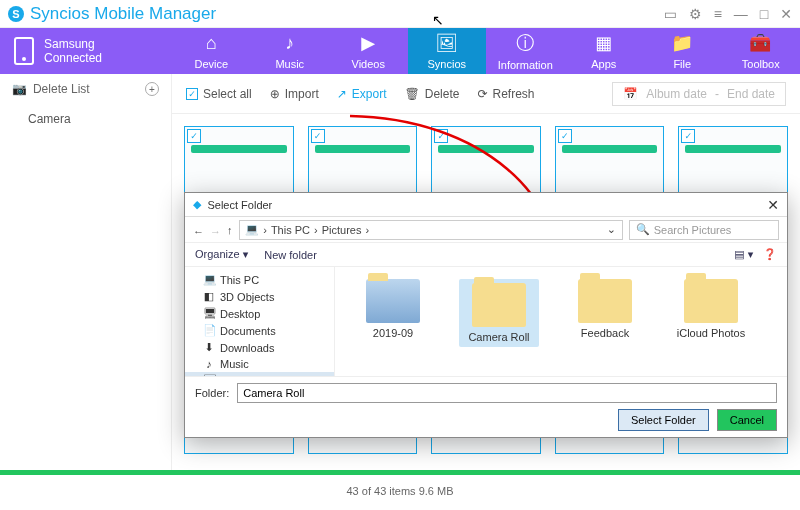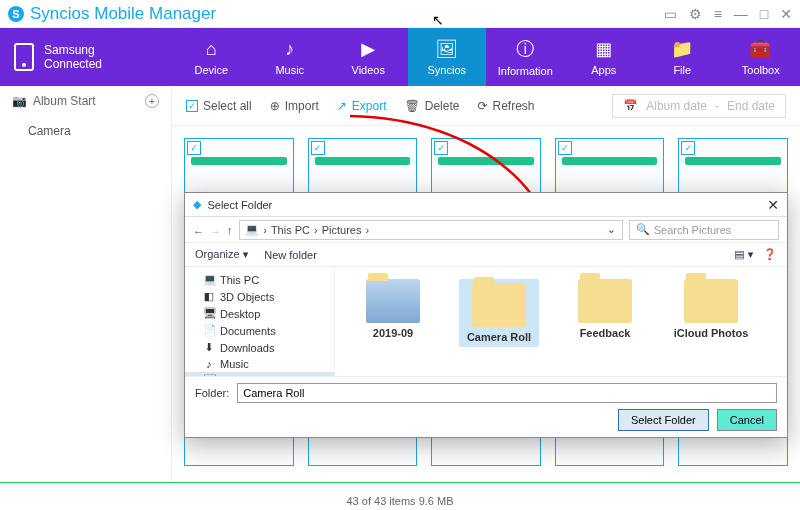--- a/index.html
+++ b/index.html
@@ -5,21 +5,21 @@
 * { box-sizing: border-box; margin: 0; padding: 0; font-family: "Segoe UI", Arial, sans-serif; }
 body { width: 800px; height: 510px; background: #fff; overflow: hidden; position: relative; font-size: 12px; color: #333; }
 
 .titlebar { height: 28px; display: flex; align-items: center; padding: 0 8px; background: #fff; border-bottom: 1px solid #eee; }
 .titlebar .logo { width: 16px; height: 16px; border-radius: 50%; background: #19a9ea; display: flex; align-items: center; justify-content: center; color: #fff; font-weight: bold; font-size: 11px; margin-right: 6px; }
 .titlebar .title { color: #19a9ea; font-size: 17px; }
 .titlebar .spacer { flex: 1; }
 .titlebar .winctl { display: flex; gap: 12px; color: #888; font-size: 14px; }
 .titlebar .winctl span { cursor: pointer; }
 
-.navbar { height: 58px; background: #6d28d9; display: flex; align-items: stretch; color: #fff; }
+.navbar { height: 46px; background: #8b5cf6; display: flex; align-items: stretch; color: #fff; }
 .device { width: 172px; display: flex; align-items: center; padding: 0 14px; gap: 10px; }
 .device .phone-icon { width: 20px; height: 28px; border: 2px solid #fff; border-radius: 3px; position: relative; }
 .device .phone-icon::after { content:""; position:absolute; bottom:2px; left:50%; transform:translateX(-50%); width:4px; height:4px; border-radius:50%; background:#fff; }
 .device .dev-text .brand { font-size: 12px; }
 .device .dev-text .status { font-size: 12px; font-weight: normal; }
 .nav-items { flex: 1; display: flex; }
 .nav-item { flex: 1; display: flex; flex-direction: column; align-items: center; justify-content: center; gap: 4px; cursor: pointer; font-size: 11px; }
 .nav-item.active { background: #0f91d1; }
 .nav-item .nicon { font-size: 18px; }
 
@@ -36,49 +36,49 @@
 .toolbar .tb.export { color: #19a9ea; }
 .toolbar .spacer2 { flex: 1; }
 .date-range { border: 1px solid #ddd; padding: 4px 10px; color: #bbb; display: flex; gap: 8px; align-items: center; }
 .chk { width: 12px; height: 12px; border: 1px solid #19a9ea; display: inline-flex; align-items: center; justify-content: center; color: #19a9ea; font-size: 9px; }
 
 .grid { flex: 1; padding: 12px; display: grid; grid-template-columns: repeat(5, 1fr); grid-auto-rows: 100px; gap: 14px; overflow: hidden; position: relative; }
 .thumb { border: 1px solid #19a9ea; background: #fafcfd; position: relative; }
 .thumb::before { content: "✓"; position: absolute; top: 2px; left: 2px; width: 12px; height: 12px; background: #fff; border: 1px solid #19a9ea; color: #19a9ea; font-size: 9px; display:flex; align-items:center; justify-content:center; }
 .thumb .bar { position:absolute; top:18px; left:6px; right:6px; height:8px; background:#1fc28b; border-radius:2px; }
 
-.statusbar { height: 36px; border-top: 1px solid #22c55e; display: flex; align-items: center; justify-content: center; font-size: 11px; color: #666; }
+.statusbar { height: 36px; border-top: 5px solid #22c55e; display: flex; align-items: center; justify-content: center; font-size: 11px; color: #666; }
 
 .cursor { position: absolute; top: 12px; left: 432px; font-size: 14px; color: #000; }
 
 
 .dialog { position: absolute; top: 192px; left: 184px; width: 604px; height: 246px; background: #fff; border: 1px solid #888; box-shadow: 0 6px 24px rgba(0,0,0,.3); display: flex; flex-direction: column; font-size: 11px; }
 .dlg-title { height: 24px; display: flex; align-items: center; padding: 0 8px; border-bottom: 1px solid #ddd; }
 .dlg-title .close { margin-left: auto; font-size: 14px; cursor: pointer; }
 .dlg-nav { height: 26px; display: flex; align-items: center; gap: 6px; padding: 0 8px; border-bottom: 1px solid #eee; color: #444; }
 .dlg-nav .crumb { flex: 1; border: 1px solid #ccc; height: 20px; display: flex; align-items: center; padding: 0 6px; gap: 4px; }
 .dlg-nav .search { width: 150px; border: 1px solid #ccc; height: 20px; display: flex; align-items: center; padding: 0 6px; color: #999; gap: 4px; }
 .dlg-tools { height: 24px; display: flex; align-items: center; gap: 16px; padding: 0 10px; border-bottom: 1px solid #eee; color: #335; }
 .dlg-tools .right { margin-left: auto; display: flex; gap: 10px; align-items: center; }
 .dlg-body { flex: 1; display: flex; min-height: 0; }
 .dlg-tree { width: 150px; border-right: 1px solid #eee; padding: 4px 0; overflow: hidden; }
 .tree-item { padding: 2px 6px 2px 18px; display: flex; align-items: center; gap: 5px; cursor: pointer; }
 .tree-item.sel { background: #d8e6f2; }
 .tree-item .ticon { width: 12px; text-align: center; }
 .dlg-folders { flex: 1; display: flex; align-items: flex-start; gap: 26px; padding: 12px 18px; }
-.folder { display: flex; flex-direction: column; align-items: center; gap: 4px; width: 80px; text-align: center; font-weight: bold; }
+.folder { display: flex; flex-direction: column; align-items: center; gap: 4px; width: 80px; text-align: center; }
 .folder .ficon { width: 54px; height: 44px; background: #f6dd8f; border-radius: 3px 3px 2px 2px; position: relative; }
 .folder .ficon::before { content:""; position:absolute; top:-6px; left:2px; width:20px; height:8px; background:#f6dd8f; border-radius:2px 2px 0 0; }
 .folder.sel { background: #cde6f7; padding: 4px; border-radius: 2px; }
 .folder.img .ficon { background: linear-gradient(#bcd6ee,#7fa9d4); }
 .dlg-bottom { padding: 6px 10px; border-top: 1px solid #eee; }
 .dlg-row { display: flex; align-items: center; gap: 8px; margin-bottom: 6px; }
 .dlg-row input { flex: 1; border: 1px solid #999; height: 20px; padding: 0 5px; font-size: 11px; }
 .dlg-actions { display: flex; gap: 8px; justify-content: flex-end; }
-.dlg-actions button { height: 22px; padding: 0 12px; border: 1px solid #888; background: #5eead4; cursor: pointer; font-size: 11px; }
+.dlg-actions button { height: 22px; padding: 0 12px; border: 1px solid #888; background: #22c55e; cursor: pointer; font-size: 11px; }
 .dlg-actions button.primary { border-color: #3b6ea5; background: #dce9f5; }
 
 
 .arrow-svg { position: absolute; top: 108px; left: 330px; pointer-events: none; }
 </style>
 </head>
 <body>
 
 <div class="titlebar">
   <div class="logo">S</div>
@@ -136,21 +136,21 @@
         <div>Toolbox</div>
       </div>
     </div>
 </div>
 
 <div class="body-row">
   <div class="sidebar">
     <div class="side-head">
       <span style="display:flex;align-items:center;gap:6px;">
           <span>📷</span>
-          <span>Album Start</span>
+          <span>Delete List</span>
         </span>
       <span class="plus">+</span>
     </div>
     <div id="side-items">
         <div class="side-item">Camera</div>
       </div>
   </div>
 
   <div class="main">
     <div class="toolbar">

